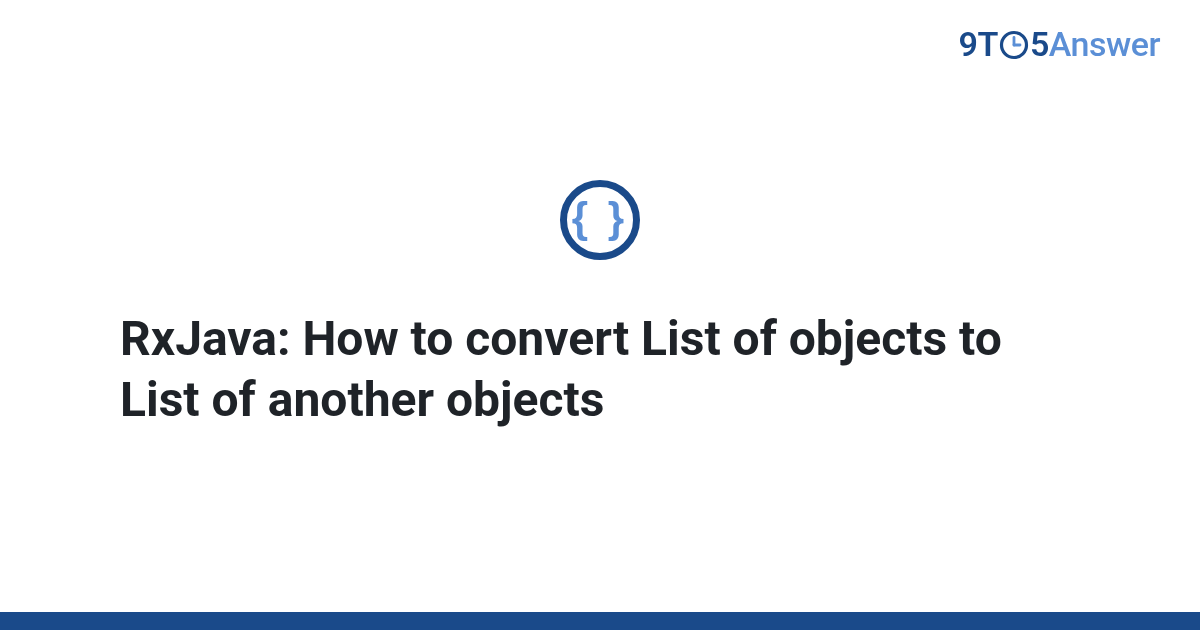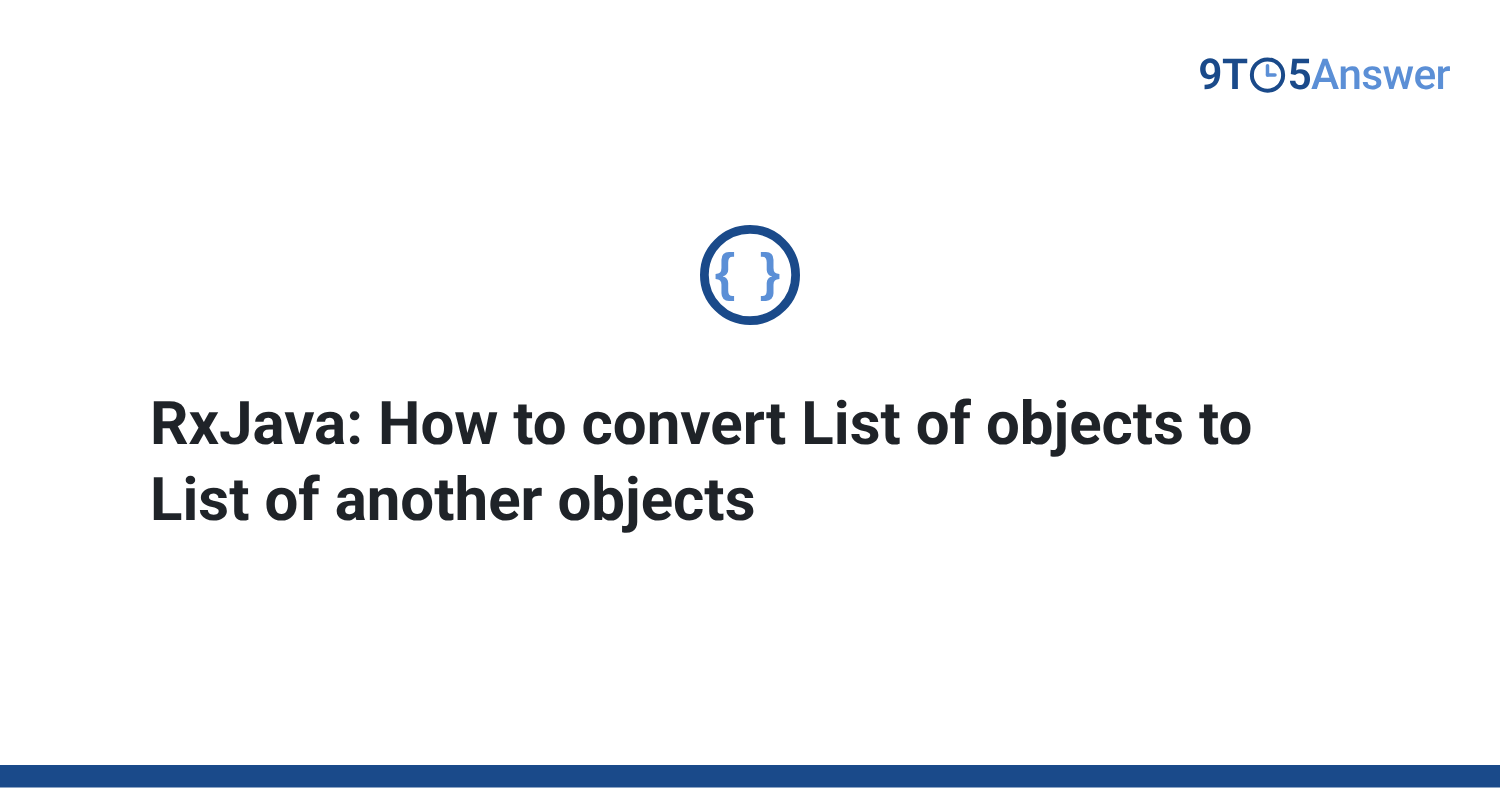--- a/index.html
+++ b/index.html
@@ -10,21 +10,21 @@
     body {
       width: 1200px;
       height: 630px;
       background: #ffffff;
       font-family: -apple-system, BlinkMacSystemFont, "Segoe UI", Roboto, Helvetica, Arial, sans-serif;
       position: relative;
       overflow: hidden;
     }
     .header {
       position: absolute;
-      top: 40px;
+      top: 24px;
       right: 40px;
       display: flex;
       align-items: baseline;
       font-size: 34px;
       font-weight: 600;
       letter-spacing: -0.5px;
     }
     .logo-9t {
       color: #1a4a8a;
     }

